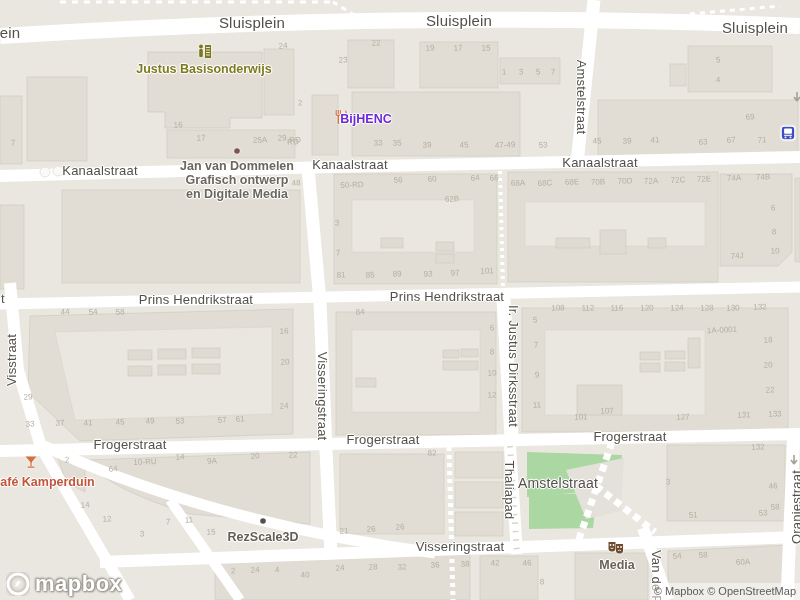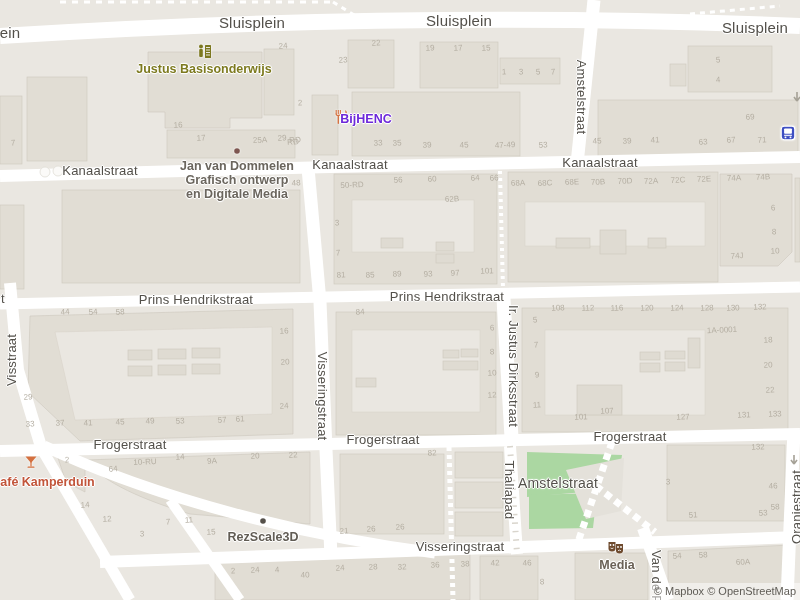--- a/index.html
+++ b/index.html
@@ -365,15 +365,24 @@
       </div>
       <div class="poi-icon" style="left: 788px; top: 133px;"><svg width="15" height="15" viewBox="0 0 15 15">
           <rect x="0.7" y="0.7" width="13.6" height="13.6" rx="3" fill="#3d4ec2" stroke="#fff" stroke-width="1.2"></rect>
           <rect x="3.6" y="3" width="7.8" height="5.2" rx="0.8" fill="#fff"></rect>
           <rect x="3.6" y="9.2" width="7.8" height="1.4" fill="#fff" opacity=".85"></rect>
           <circle cx="5" cy="11.9" r="0.95" fill="#fff"></circle>
           <circle cx="10" cy="11.9" r="0.95" fill="#fff"></circle>
         </svg></div>
     </div>
 
+  <div class="logo">
+    <span style="line-height:0;">
+      <svg width="24" height="24" viewBox="0 0 24 24">
+        <circle cx="12" cy="12" r="10" fill="none" stroke="#ffffff" stroke-width="3" opacity="0.95" style="filter:drop-shadow(0 0 2px #95918a)"></circle>
+        <path d="M9,15 c3,-1 5,-3 5.5,-6 l-3.5,0.5 z" fill="#ffffff"></path>
+      </svg>
+    </span>
+    <span class="logo-word">mapbox</span>
+  </div>
 
   <div class="attrib">© Mapbox © OpenStreetMap</div>
 </div>
 
 </body></html>

